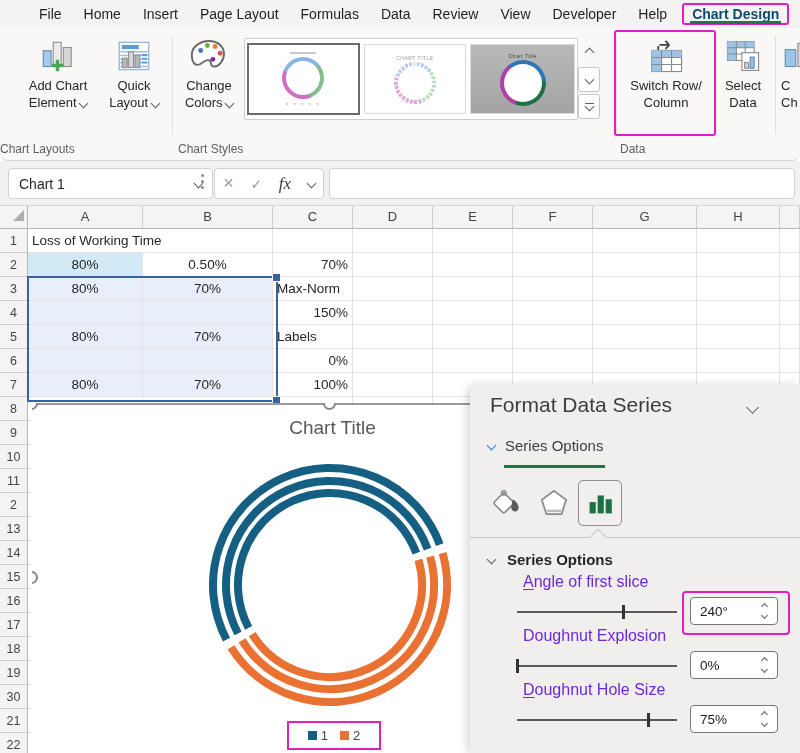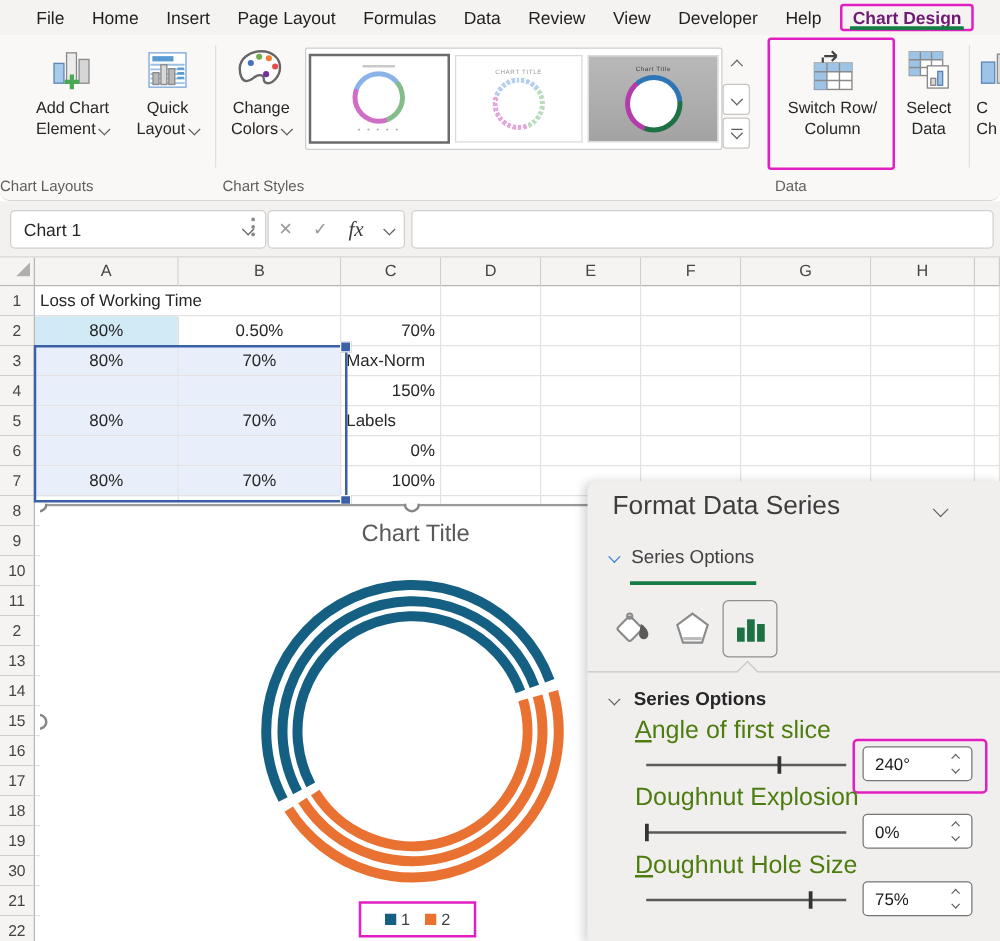--- a/index.html
+++ b/index.html
@@ -8,23 +8,23 @@
        -webkit-font-smoothing:antialiased}
   
   .chv{display:inline-block;width:6px;height:6px;border-right:1.5px solid #5f5e5c;
        border-bottom:1.5px solid #5f5e5c;transform:rotate(45deg)}
   .chv.up{transform:rotate(-135deg)}
   .chv.blue{border-color:#2c7cd4}
   .chv.xs{width:4px;height:4px;border-width:1.2px}
   .chv.big{width:8px;height:8px}
   
   #tabbar{height:28px;background:#f5f3f1;display:flex;align-items:center;
-          padding-left:18px;font-size:14px;color:#1f1f1f;position:relative;z-index:8}
+          padding-left:28px;font-size:14px;color:#1f1f1f;position:relative;z-index:8}
   .tab{padding:4px 11px;cursor:default;white-space:nowrap}
-  .tab.active{color:#701a75;font-weight:bold;border:2.5px solid #e11ec1;border-radius:3px;
+  .tab.active{color:#0c4a6e;font-weight:bold;border:2.5px solid #e11ec1;border-radius:3px;
               padding:1px 8px;position:relative;margin-left:4px}
   .tab.active .tabline{position:absolute;left:6px;right:6px;bottom:-1px;height:3px;background:#157c45}
   
   #ribbon{height:132px;background:#faf8f7;position:relative;border-bottom:1px solid #d8d6d4;
           border-radius:0 0 8px 8px;z-index:7}
   .bigbtn{position:absolute;top:6px;height:100px;display:flex;flex-direction:column;
           align-items:center;justify-content:flex-start;font-size:13px;line-height:1.3;
           color:#262626;text-align:center;cursor:default}
   .bigbtn .ic{height:44px;display:flex;align-items:center;justify-content:center}
   .gsep{position:absolute;top:8px;bottom:26px;width:1px;background:#e2e0de}
@@ -93,21 +93,21 @@
   #greenunder{position:absolute;left:34px;top:80px;width:101px;height:2.5px;background:#157c45}
   .paneicon{position:absolute;top:100px}
   #iconsel{position:absolute;left:108px;top:95px;width:42px;height:44px;border:1px solid #8f8f8f;border-radius:5px;
            display:flex;align-items:center;justify-content:center}
   #panediv{position:absolute;left:0;right:0;top:152px;height:1px;background:#c8c6c4}
   #notch{position:absolute;left:122px;top:146px;width:11px;height:11px;background:#f1efee;
          border-left:1px solid #c8c6c4;border-top:1px solid #c8c6c4;transform:rotate(45deg)}
   #sectionhdr{position:absolute;left:18px;top:166px;display:flex;align-items:center;gap:12px;
               font-size:15px;font-weight:bold;color:#262626}
   .ctrl{position:absolute;left:0;width:330px}
-  .ctrl .lbl{position:absolute;left:38px;top:0;font-size:20px;color:#4d7c0f}
+  .ctrl .lbl{position:absolute;left:53px;top:0;font-size:16px;color:#6d28d9}
   .ctrl .lbl u{text-decoration:underline;text-underline-offset:2px}
   .ctrl .track{position:absolute;left:47px;top:38px;width:160px;height:2px;background:#5a5a5a}
   .ctrl .thumb{position:absolute;top:32px;width:3px;height:14px;background:#333}
   .spin{position:absolute;left:220px;top:24px;width:88px;height:28px;background:#fff;
         border:1px solid #767676;border-radius:4px;display:flex;align-items:center;box-sizing:border-box}
   .spin .val{flex:1;padding-left:9px;font-size:13.5px;color:#1a1a1a}
   .spin .arrows{width:22px;display:flex;flex-direction:column;align-items:center;gap:4px;padding-right:2px}
   .spinhl{position:absolute;left:212px;top:18px;width:104px;height:40px;border:2.5px solid #e11ec1;
           border-radius:4px;pointer-events:none}
 </style>

